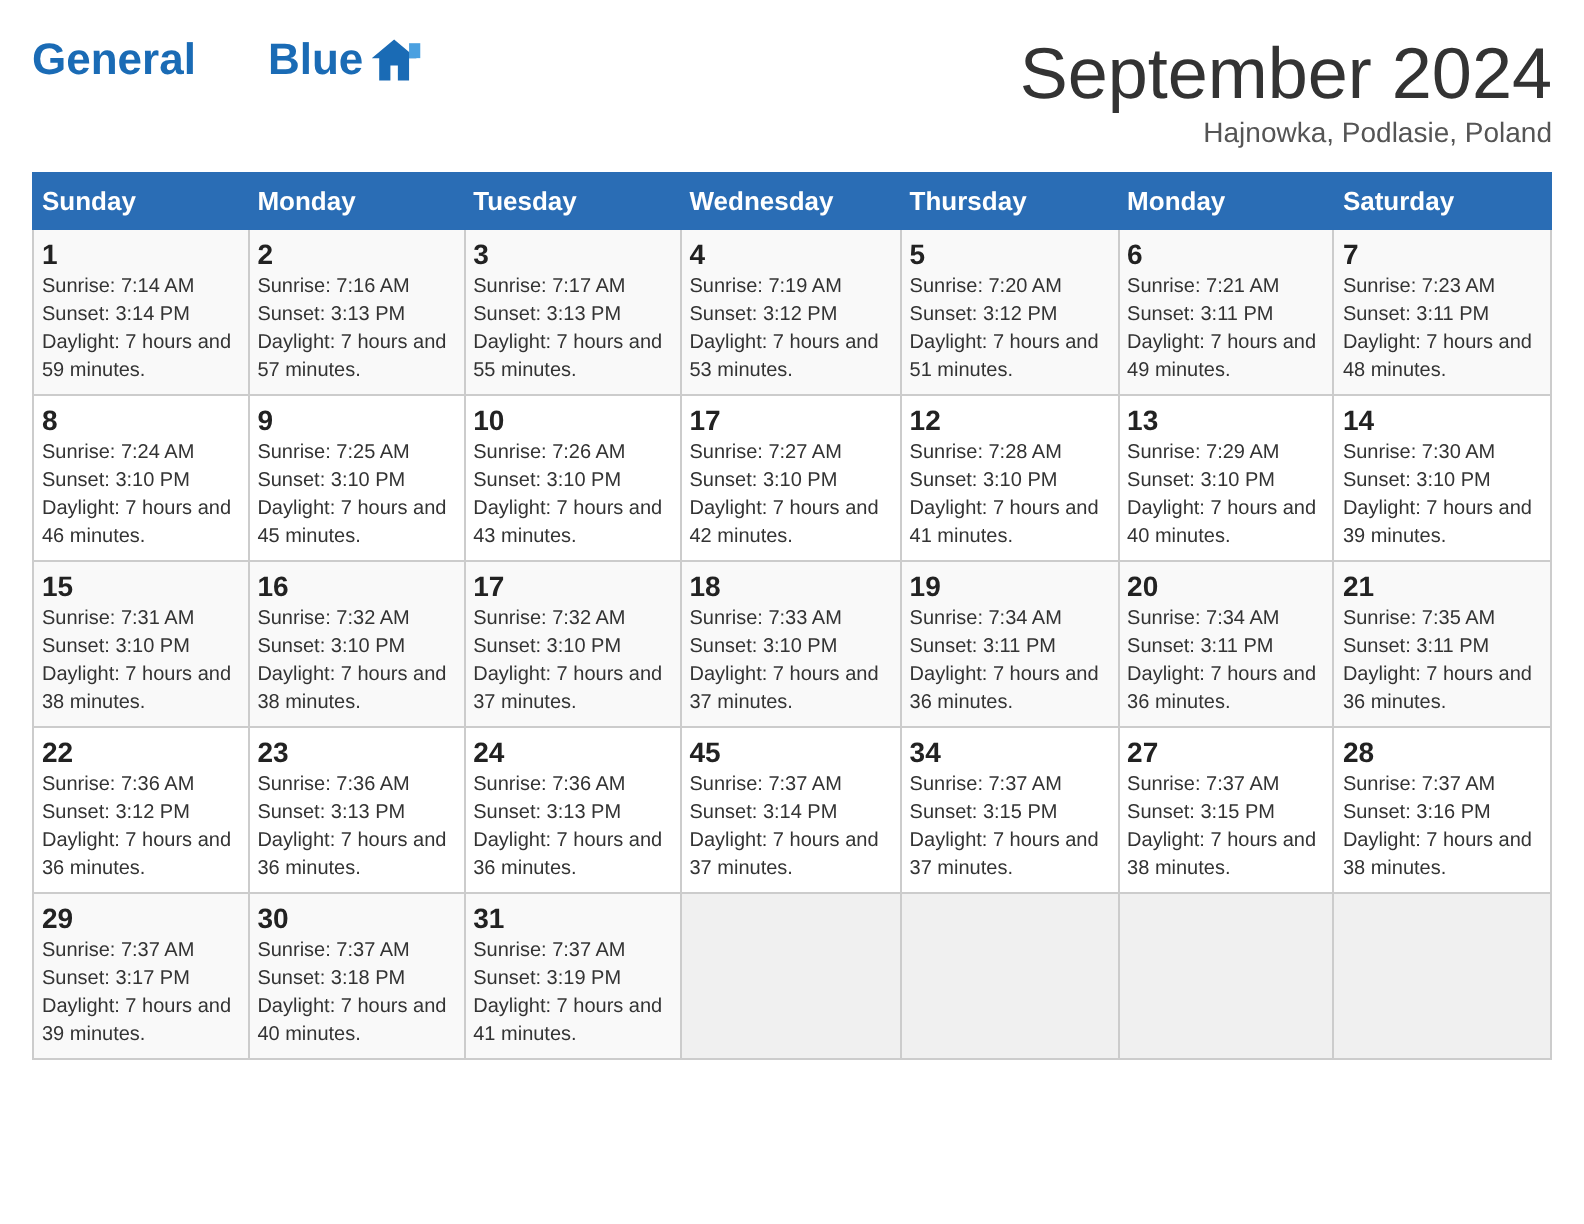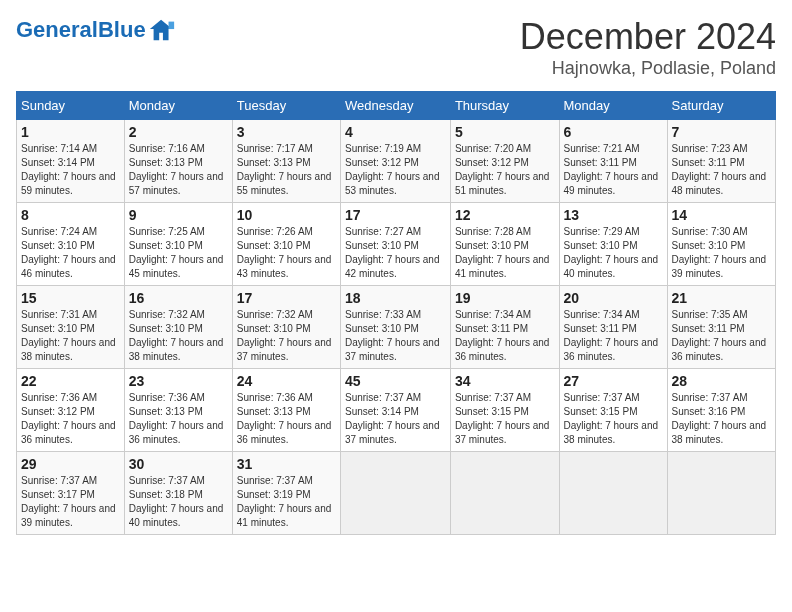--- a/index.html
+++ b/index.html
@@ -36,35 +36,35 @@
     }
     .title-block {
       text-align: right;
     }
     .month-title {
       font-size: 36px;
       font-weight: normal;
       color: #333;
     }
     .subtitle {
-      font-size: 18px;
+      font-size: 14px;
       color: #555;
     }
     table {
       width: 100%;
       border-collapse: collapse;
       font-size: 11px;
     }
     thead tr th {
       background-color: #2a6db5;
       color: #fff;
       padding: 6px 4px;
       text-align: left;
       font-size: 13px;
-      font-weight: normal;
+      font-weight: bold;
       border: 1px solid #2a6db5;
     }
     tbody tr td {
       border: 1px solid #ccc;
       vertical-align: top;
       padding: 4px;
       width: 113px;
       min-height: 75px;
       background: #fff;
     }
@@ -88,31 +88,31 @@
     }
   </style>
 </head>
 <body>
 
 <div class="header">
   <div class="logo">
     <div>
       <div style="display:flex;align-items:center;">
         <span class="logo-text">
-          <span>General</span><span style="color:#1a6bb5;">Blue</span>
+          <span>General</span><span style="color:#1a6bb5;padding-left:36px;">Blue</span>
         </span>
         <svg class="logo-icon" viewBox="0 0 30 30">
           <polygon points="14,4 26,14 22,14 22,26 16,26 16,18 12,18 12,26 6,26 6,14 2,14" fill="#1a6bb5"></polygon>
           <polygon points="22,6 28,6 28,14 22,14" fill="#4aa0e0"></polygon>
         </svg>
       </div>
     </div>
   </div>
   <div class="title-block">
-    <div class="month-title">December 2024</div>
+    <div class="month-title">September 2024</div>
     <div class="subtitle">Hajnowka, Podlasie, Poland</div>
   </div>
 </div>
 
 <table>
   <thead>
     <tr id="header-row">
     <th>Sunday</th>
         <th>Monday</th>
         <th>Tuesday</th>

